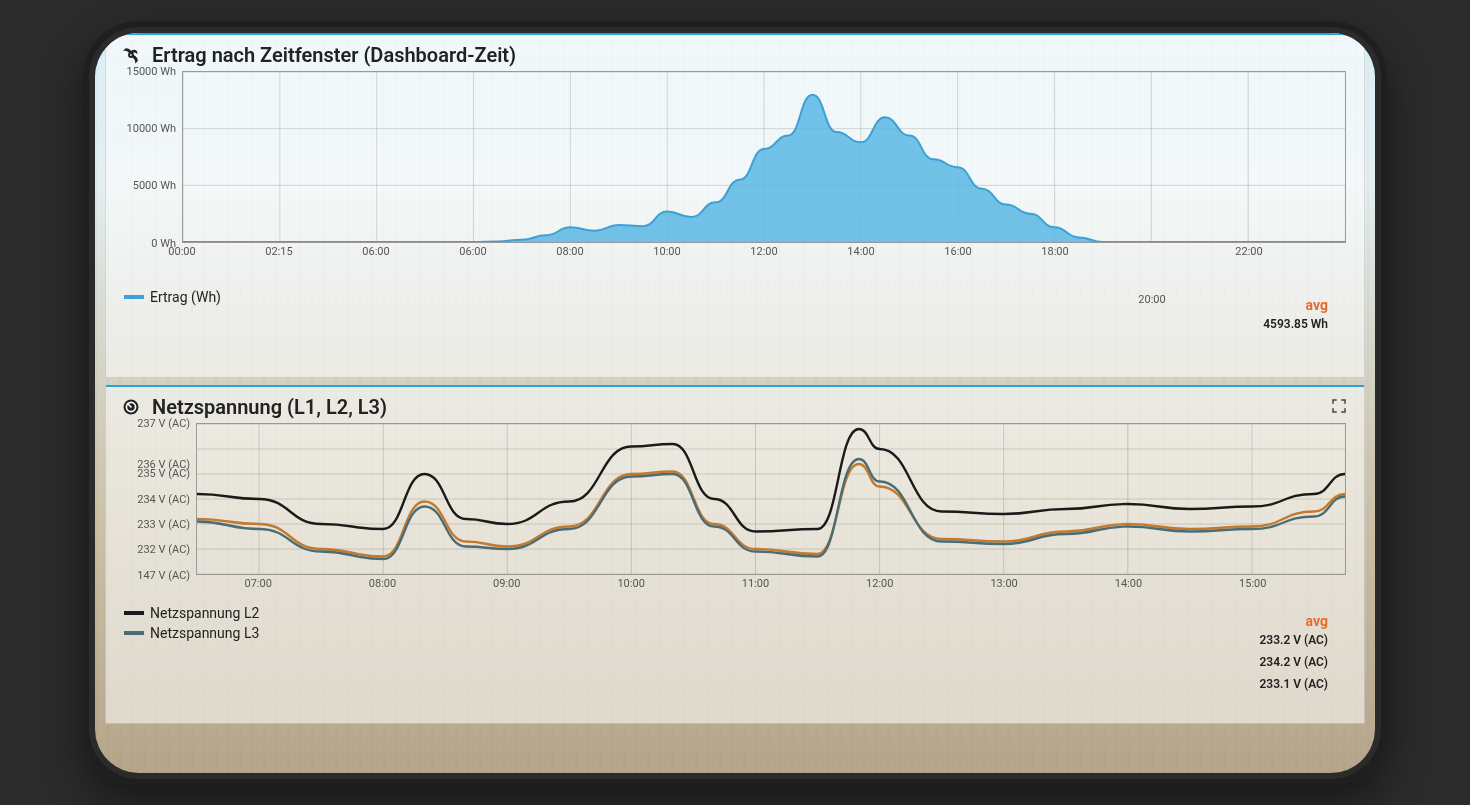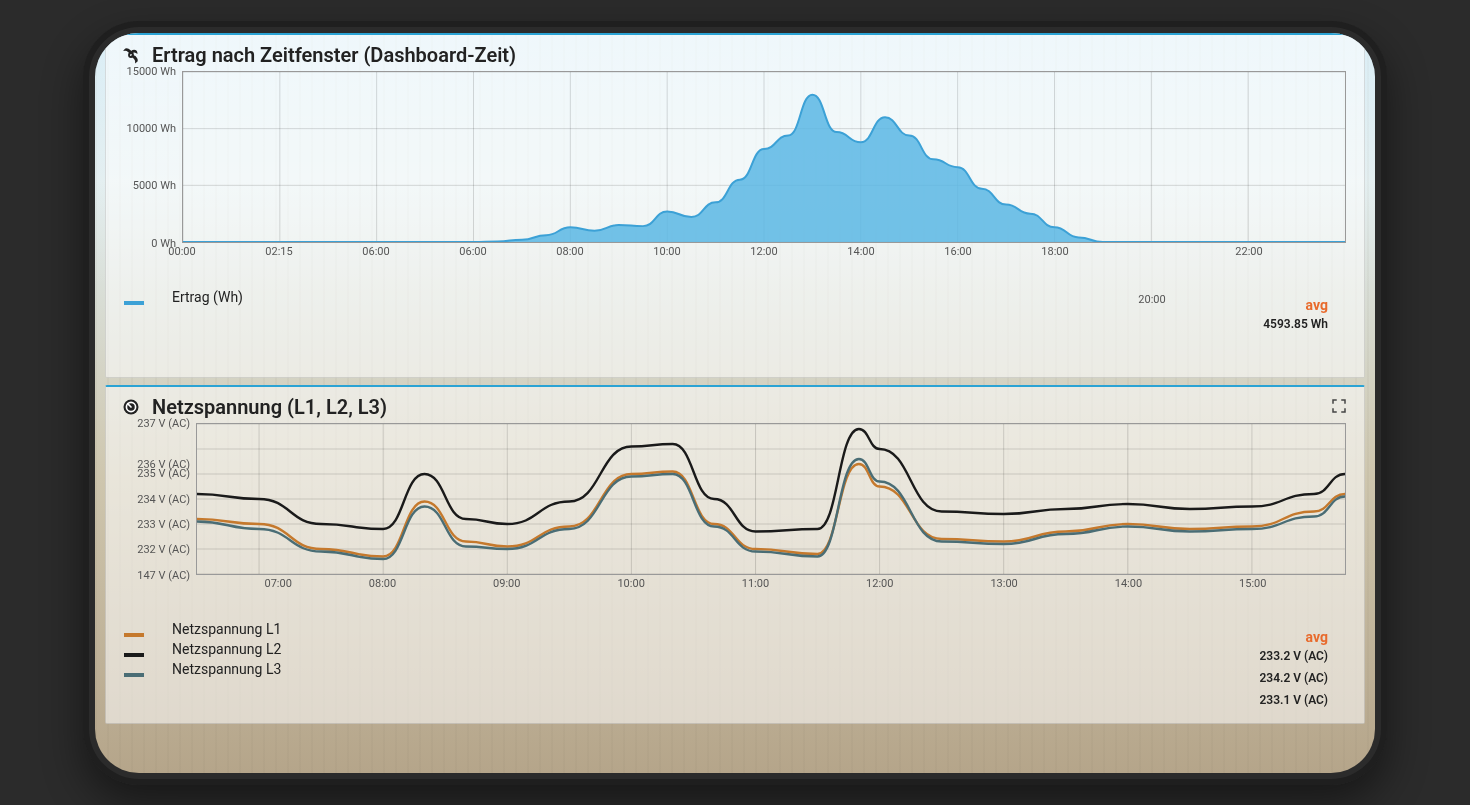--- a/index.html
+++ b/index.html
@@ -18,21 +18,21 @@
 .ficon{width:22px;height:22px;flex:0 0 22px;display:inline-flex;align-items:center;justify-content:center}
 .chart-wrap{position:relative;height:190px;margin:2px 16px 0 18px}
 .chart-wrap2{position:relative;height:170px;margin:2px 16px 0 18px}
 .yaxis{position:absolute;left:0;top:0;bottom:18px;width:56px;font-size:11px;color:#555}
 .yaxis div{position:absolute;right:4px;transform:translateY(-50%);white-space:nowrap}
 .plot{position:absolute;left:58px;right:2px;top:0;bottom:18px;border:1px solid #999;background:rgba(255,255,255,.05)}
 .xaxis{position:absolute;left:58px;right:2px;bottom:0;height:18px;font-size:11px;color:#555}
 .xaxis span{position:absolute;top:2px;transform:translateX(-50%)}
 .grid line{stroke:rgba(0,0,0,.15);stroke-width:1}
 .legend{position:relative;margin:12px 18px 0 18px;font-size:14px}
-.legend-row{display:flex;align-items:flex-end;gap:28px;color:#222;margin-top:4px}
+.legend-row{display:flex;align-items:center;gap:6px;color:#222;margin-top:4px}
 .swatch{width:20px;height:4px;border-radius:0}
 .avg-head{position:absolute;right:18px;top:8px;color:#e86a2c;font-weight:700}
 .avg-col{position:absolute;right:18px;font-size:12px;font-weight:600;color:#222}
 .expand{position:absolute;right:16px;top:10px;width:18px;height:18px;cursor:pointer;color:#444}
 svg{display:block}
 </style>
 </head>
 <body>
 
 <div class="frame">
@@ -162,38 +162,34 @@
                   <line x1="808.1081081081081" x2="808.1081081081081" y1="0" y2="152"></line>
                   <line x1="932.4324324324325" x2="932.4324324324325" y1="0" y2="152"></line>
                   <line x1="1056.7567567567569" x2="1056.7567567567569" y1="0" y2="152"></line>
                 </g>
                 <path d="M0,96.26666666666696 C31.081081081081084,96.26666666666696 31.081081081081084,101.33333333333334 62.16216216216217,101.33333333333334 C93.24324324324326,101.33333333333334 93.24324324324326,126.66666666666667 124.32432432432434,126.66666666666667 C155.40540540540542,126.66666666666667 155.40540540540542,134.26666666666694 186.48648648648648,134.26666666666694 C207.20720720720723,134.26666666666694 207.20720720720723,78.53333333333319 227.92792792792798,78.53333333333319 C248.64864864864865,78.53333333333319 248.64864864864865,119.06666666666638 269.3693693693693,119.06666666666638 C290.09009009009003,119.06666666666638 290.09009009009003,124.13333333333348 310.81081081081084,124.13333333333348 C341.8918918918919,124.13333333333348 341.8918918918919,103.86666666666653 372.97297297297297,103.86666666666653 C404.05405405405406,103.86666666666653 404.05405405405406,50.66666666666667 435.13513513513516,50.66666666666667 C455.8558558558559,50.66666666666667 455.8558558558559,48.13333333333348 476.5765765765766,48.13333333333348 C497.2972972972973,48.13333333333348 497.2972972972973,101.33333333333334 518.018018018018,101.33333333333334 C538.7387387387387,101.33333333333334 538.7387387387387,126.66666666666667 559.4594594594595,126.66666666666667 C590.5405405405406,126.66666666666667 590.5405405405406,131.73333333333306 621.6216216216217,131.73333333333306 C642.3423423423424,131.73333333333306 642.3423423423424,40.53333333333319 663.0630630630632,40.53333333333319 C673.4234234234235,40.53333333333319 673.4234234234235,63.33333333333333 683.7837837837839,63.33333333333333 C714.8648648648649,63.33333333333333 714.8648648648649,116.53333333333319 745.9459459459459,116.53333333333319 C777.0270270270271,116.53333333333319 777.0270270270271,119.06666666666638 808.1081081081081,119.06666666666638 C839.1891891891892,119.06666666666638 839.1891891891892,108.93333333333362 870.2702702702703,108.93333333333362 C901.3513513513515,108.93333333333362 901.3513513513515,101.33333333333334 932.4324324324325,101.33333333333334 C963.5135135135135,101.33333333333334 963.5135135135135,106.39999999999972 994.5945945945947,106.39999999999972 C1025.6756756756758,106.39999999999972 1025.6756756756758,103.86666666666653 1056.7567567567569,103.86666666666653 C1087.837837837838,103.86666666666653 1087.837837837838,88.66666666666666 1118.918918918919,88.66666666666666 C1134.4594594594596,88.66666666666666 1134.4594594594596,70.93333333333362 1150,70.93333333333362" fill="none" stroke="#c5792d" stroke-width="2.4"></path>
                 <path d="M0,70.93333333333362 C31.081081081081084,70.93333333333362 31.081081081081084,76 62.16216216216217,76 C93.24324324324326,76 93.24324324324326,101.33333333333334 124.32432432432434,101.33333333333334 C155.40540540540542,101.33333333333334 155.40540540540542,106.39999999999972 186.48648648648648,106.39999999999972 C207.20720720720723,106.39999999999972 207.20720720720723,50.66666666666667 227.92792792792798,50.66666666666667 C248.64864864864865,50.66666666666667 248.64864864864865,96.26666666666696 269.3693693693693,96.26666666666696 C290.09009009009003,96.26666666666696 290.09009009009003,101.33333333333334 310.81081081081084,101.33333333333334 C341.8918918918919,101.33333333333334 341.8918918918919,78.53333333333319 372.97297297297297,78.53333333333319 C404.05405405405406,78.53333333333319 404.05405405405406,22.80000000000014 435.13513513513516,22.80000000000014 C455.8558558558559,22.80000000000014 455.8558558558559,20.26666666666695 476.5765765765766,20.26666666666695 C497.2972972972973,20.26666666666695 497.2972972972973,76 518.018018018018,76 C538.7387387387387,76 538.7387387387387,108.93333333333362 559.4594594594595,108.93333333333362 C590.5405405405406,108.93333333333362 590.5405405405406,106.39999999999972 621.6216216216217,106.39999999999972 C642.3423423423424,106.39999999999972 642.3423423423424,5.066666666666379 663.0630630630632,5.066666666666379 C673.4234234234235,5.066666666666379 673.4234234234235,25.33333333333333 683.7837837837839,25.33333333333333 C714.8648648648649,25.33333333333333 714.8648648648649,88.66666666666666 745.9459459459459,88.66666666666666 C777.0270270270271,88.66666666666666 777.0270270270271,91.19999999999985 808.1081081081081,91.19999999999985 C839.1891891891892,91.19999999999985 839.1891891891892,86.13333333333347 870.2702702702703,86.13333333333347 C901.3513513513515,86.13333333333347 901.3513513513515,81.06666666666638 932.4324324324325,81.06666666666638 C963.5135135135135,81.06666666666638 963.5135135135135,86.13333333333347 994.5945945945947,86.13333333333347 C1025.6756756756758,86.13333333333347 1025.6756756756758,83.60000000000028 1056.7567567567569,83.60000000000028 C1087.837837837838,83.60000000000028 1087.837837837838,70.93333333333362 1118.918918918919,70.93333333333362 C1134.4594594594596,70.93333333333362 1134.4594594594596,50.66666666666667 1150,50.66666666666667" fill="none" stroke="#1a1a1a" stroke-width="2.4"></path>
                 <path d="M0,98.80000000000015 C31.081081081081084,98.80000000000015 31.081081081081084,106.39999999999972 62.16216216216217,106.39999999999972 C93.24324324324326,106.39999999999972 93.24324324324326,129.19999999999987 124.32432432432434,129.19999999999987 C155.40540540540542,129.19999999999987 155.40540540540542,136.80000000000013 186.48648648648648,136.80000000000013 C207.20720720720723,136.80000000000013 207.20720720720723,83.60000000000028 227.92792792792798,83.60000000000028 C248.64864864864865,83.60000000000028 248.64864864864865,124.13333333333348 269.3693693693693,124.13333333333348 C290.09009009009003,124.13333333333348 290.09009009009003,126.66666666666667 310.81081081081084,126.66666666666667 C341.8918918918919,126.66666666666667 341.8918918918919,106.39999999999972 372.97297297297297,106.39999999999972 C404.05405405405406,106.39999999999972 404.05405405405406,53.19999999999986 435.13513513513516,53.19999999999986 C455.8558558558559,53.19999999999986 455.8558558558559,50.66666666666667 476.5765765765766,50.66666666666667 C497.2972972972973,50.66666666666667 497.2972972972973,103.86666666666653 518.018018018018,103.86666666666653 C538.7387387387387,103.86666666666653 538.7387387387387,129.19999999999987 559.4594594594595,129.19999999999987 C590.5405405405406,129.19999999999987 590.5405405405406,134.26666666666694 621.6216216216217,134.26666666666694 C642.3423423423424,134.26666666666694 642.3423423423424,35.46666666666681 663.0630630630632,35.46666666666681 C673.4234234234235,35.46666666666681 673.4234234234235,58.26666666666695 683.7837837837839,58.26666666666695 C714.8648648648649,58.26666666666695 714.8648648648649,119.06666666666638 745.9459459459459,119.06666666666638 C777.0270270270271,119.06666666666638 777.0270270270271,121.60000000000029 808.1081081081081,121.60000000000029 C839.1891891891892,121.60000000000029 839.1891891891892,111.46666666666681 870.2702702702703,111.46666666666681 C901.3513513513515,111.46666666666681 901.3513513513515,103.86666666666653 932.4324324324325,103.86666666666653 C963.5135135135135,103.86666666666653 963.5135135135135,108.93333333333362 994.5945945945947,108.93333333333362 C1025.6756756756758,108.93333333333362 1025.6756756756758,106.39999999999972 1056.7567567567569,106.39999999999972 C1087.837837837838,106.39999999999972 1087.837837837838,93.73333333333304 1118.918918918919,93.73333333333304 C1134.4594594594596,93.73333333333304 1134.4594594594596,73.46666666666681 1150,73.46666666666681" fill="none" stroke="#4a6d75" stroke-width="2.4"></path>
               </svg>
             </div>
        <div class="xaxis" id="xaxis2" style="left:72px">
-              <span style="left: 5.40541%; margin-left: 20px;">07:00</span>
+              <span style="left: 5.40541%;">07:00</span>
               <span style="left: 16.2162%;">08:00</span>
               <span style="left: 27.027%;">09:00</span>
               <span style="left: 37.8378%;">10:00</span>
               <span style="left: 48.6486%;">11:00</span>
               <span style="left: 59.4595%;">12:00</span>
               <span style="left: 70.2703%;">13:00</span>
               <span style="left: 81.0811%;">14:00</span>
               <span style="left: 91.8919%;">15:00</span>
             </div>
      </div>
 
      <div class="legend" style="height:100px">
        <div class="avg-head">avg</div>
-       <div class="legend-row" style="margin-top:28px">
-         <span class="swatch" id="sw-l1" style="background: rgb(197, 121, 45);"></span>
-         <span>Netzspannung L1</span>
-       </div>
        <div class="avg-col" style="top:28px">233.2 V (AC)</div>
        <div class="legend-row">
          <span class="swatch" id="sw-l2" style="background: rgb(26, 26, 26);"></span>
          <span>Netzspannung L2</span>
        </div>
        <div class="avg-col" style="top:50px">234.2 V (AC)</div>
        <div class="legend-row">
          <span class="swatch" id="sw-l3" style="background: rgb(74, 109, 117);"></span>
          <span>Netzspannung L3</span>
        </div>

